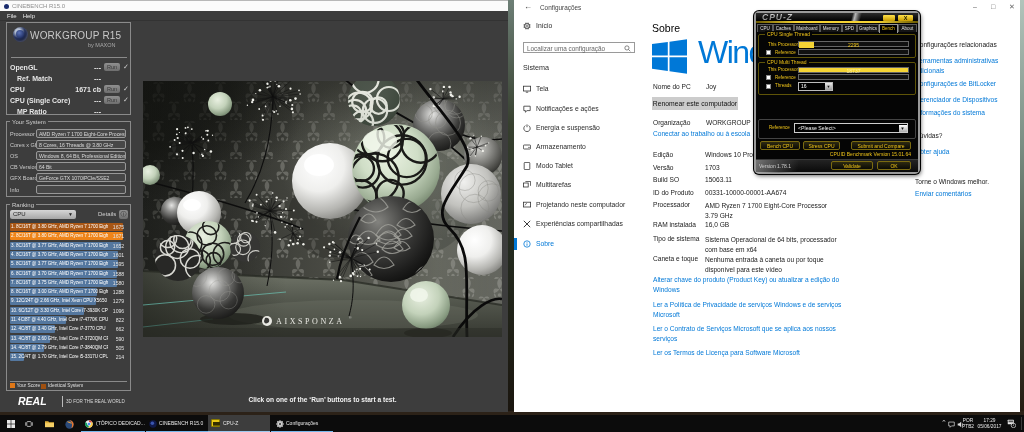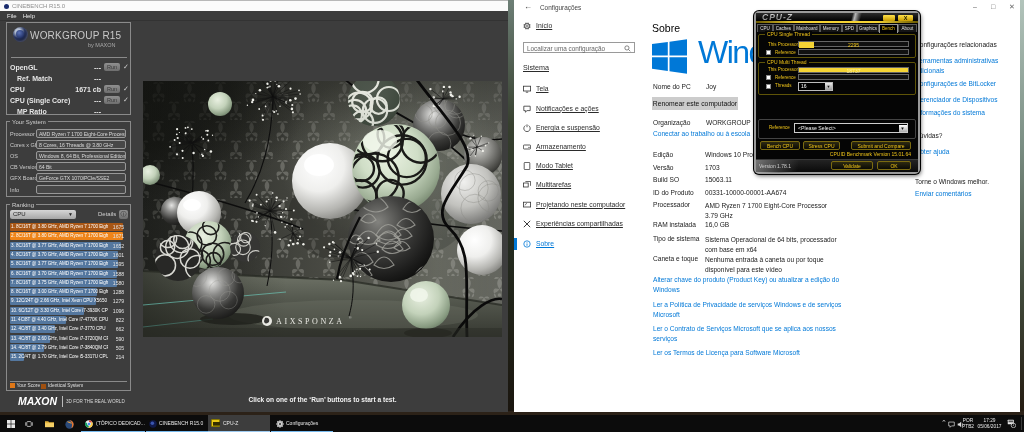--- a/index.html
+++ b/index.html
@@ -17,21 +17,21 @@
   .row-val { position:absolute; color:#e6e6e6; font-size:7px; font-weight:bold; text-align:right; }
   .runbtn { position:absolute; width:16px; height:8px; background:linear-gradient(#909090,#6e6e6e); border-radius:2px; color:#3a3a3a; font-size:5.5px; text-align:center; line-height:8px; }
   .chk { position:absolute; color:#cccccc; font-size:7px; }
   .ys-lab { position:absolute; color:#cccccc; font-size:5.5px; }
   .ys-inp { position:absolute; left:29px; width:90px; height:9px; background:#474747; border:1px solid #989898; border-radius:2px; color:#d6d6d6; font-size:5.2px; line-height:8px; letter-spacing:-0.1px; padding-left:2px; white-space:nowrap; overflow:hidden; }
   .rk-row { position:absolute; height:8px; }
   .rk-score { position:absolute; right:3px; top:0; color:#e0e0e0; font-size:5.2px; line-height:8px; letter-spacing:-0.1px; }
 
   
   #st { left:514px; top:0; width:506px; height:412px; background:#ffffff; }
-  .st-item { position:absolute; color:#2b2b2b; font-size:6.8px; white-space:nowrap;text-decoration:underline; }
+  .st-item { position:absolute; color:#2b2b2b; font-size:6.8px; white-space:nowrap; }
   .st-ico { position:absolute; width:8px; height:8px; }
   .blue { color:#0078d7; }
   .st-lab { position:absolute; color:#1a1a1a; font-size:6.6px; white-space:nowrap; }
   .st-val { position:absolute; color:#1a1a1a; font-size:6.6px; white-space:nowrap; }
   .st-link { position:absolute; color:#0078d7; font-size:6.6px; }
 
   
   #cz { left:754px; top:11px; width:166px; height:163px; background:#050505; border-radius:5px; border:2px solid #9a9a9a; box-shadow:0 0 0 1px #000, 1px 2px 4px rgba(0,0,0,.6); }
   .cz-yel { color:#f0c419; }
   .cz-grp { position:absolute; border:1px solid #5f5408; border-radius:2px; }
@@ -177,21 +177,21 @@
           <div style="position:absolute;left:1px;top:0;width:97px;color:#fff;font-size:4.6px;letter-spacing:-0.05px;line-height:8px;white-space:nowrap;overflow:hidden;">15. 2C/4T @ 1.70 GHz, Intel Core i5-3317U CPU</div>
           <div class="rk-score">214</div>
         </div>
       <div class="abs" style="left:3px;top:176px;width:117px;border-top:1px solid #8a8a8a;"></div>
       <div class="abs" style="left:3px;top:178px;width:5px;height:5px;background:#e07818;"></div>
       <div class="abs" style="left:9.5px;top:178px;color:#e0e0e0;font-size:4.8px;">Your Score</div>
       <div class="abs" style="left:34px;top:178.5px;width:5px;height:5px;background:#a05010;"></div>
       <div class="abs" style="left:41px;top:178px;color:#e0e0e0;font-size:4.8px;">Identical System</div>
     </div>
 
-    <div class="abs" style="left:18px;top:395px;color:#ffffff;font-size:10.5px;font-weight:bold;font-style:italic;letter-spacing:0px;">MAXON</div>
+    <div class="abs" style="left:18px;top:395px;color:#ffffff;font-size:10.5px;font-weight:bold;font-style:italic;letter-spacing:0px;">REAL</div>
     <div class="abs" style="left:62px;top:396px;width:1px;height:11px;background:#bbb;"></div>
     <div class="abs" style="left:66px;top:399px;color:#d8d8d8;font-size:4.6px;">3D FOR THE REAL WORLD</div>
     <div id="cb-img" class="abs" style="left:143px;top:81px;width:359px;height:256px;"><svg width="359" height="256" viewBox="0 0 359 256">
           <defs>
 <linearGradient id="wall" x1="0" y1="0" x2="1" y2="0">
  <stop offset="0" stop-color="#262724"></stop>
               <stop offset="0.28" stop-color="#373833"></stop>
  <stop offset="0.55" stop-color="#4c4d46"></stop>
               <stop offset="0.82" stop-color="#5b5d54"></stop>
               <stop offset="1" stop-color="#51534b"></stop>

